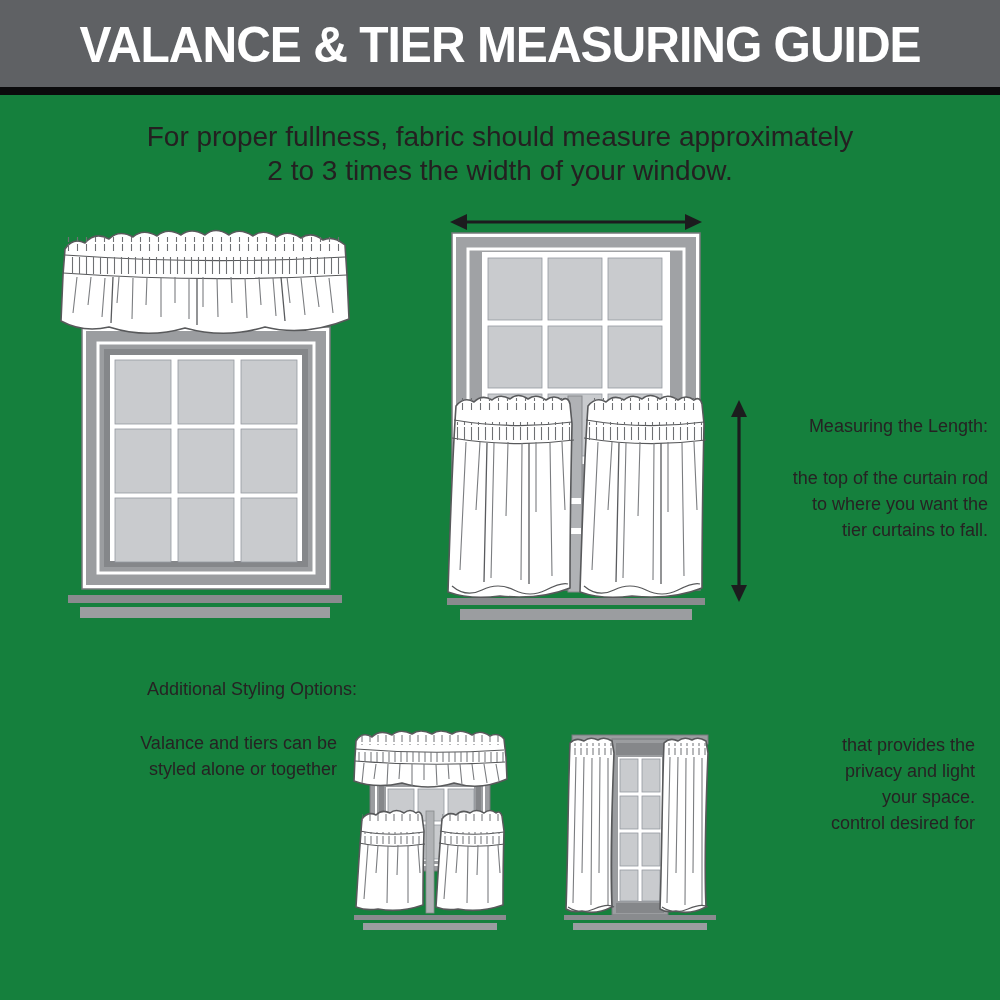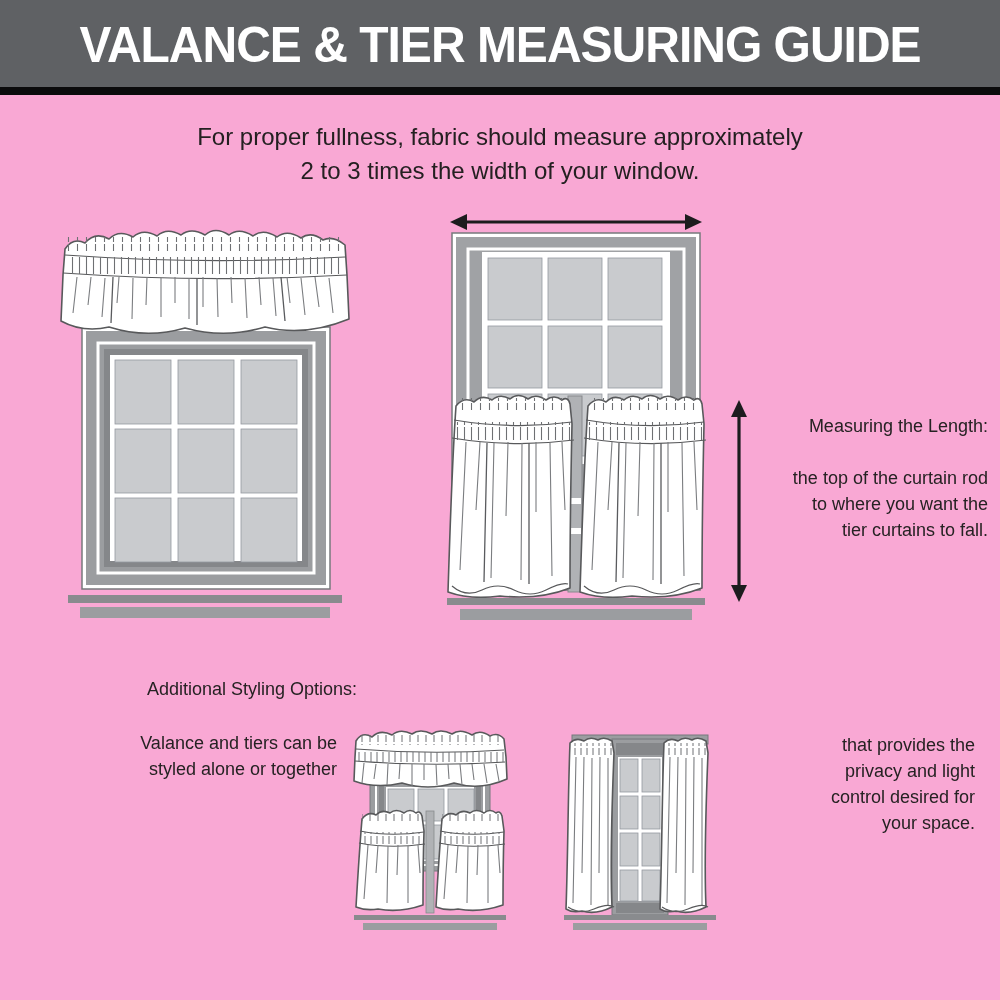--- a/index.html
+++ b/index.html
@@ -1,24 +1,24 @@
 <!DOCTYPE html>
 <html><head>
 <meta charset="utf-8">
 <style>
   html,body{margin:0;padding:0;background:#ffffff;}
-  .canvas{position:relative;width:1000px;height:1000px;background:#f9a8d4;overflow:hidden;
+  .canvas{position:relative;width:1000px;height:1000px;background:#15803d;overflow:hidden;
           font-family:"Liberation Sans", sans-serif;color:#262223;}
   .banner{position:absolute;left:0;top:0;width:1000px;height:87px;background:#5f6164;}
   .banner h1{margin:0;width:100%;text-align:center;line-height:90px;font-size:48px;
              font-weight:700;letter-spacing:-1px;color:#ffffff;
              font-family:"Liberation Sans", sans-serif;transform:scaleY(1.05);}
   .divider{position:absolute;left:0;top:87px;width:1000px;height:8px;background:#0b0b0c;}
   .intro{position:absolute;left:0;top:120px;width:1000px;text-align:center;
-         font-size:24px;line-height:34px;color:#242021;}
+         font-size:28px;line-height:34px;color:#242021;}
   .illo{position:absolute;}
   .illo-valance{left:55px;top:215px;}
   .illo-tier{left:440px;top:210px;}
   .illo-combo{left:350px;top:723px;}
   .illo-panels{left:560px;top:723px;}
   .note{position:absolute;font-size:18px;line-height:26px;color:#262223;text-align:right;}
   .note-heading{margin:0 0 26px 0;}
   .note-measuring{left:753px;top:413px;width:235px;}
   .note-options-heading{left:57px;top:676px;width:300px;}
   .note-options-body{left:57px;top:730px;width:280px;}
@@ -268,17 +268,17 @@
       </g>
     <g>
       <rect x="4" y="192" width="152" height="5" fill="#898b8e"></rect>
       <rect x="13" y="200" width="134" height="7" fill="#9b9da0"></rect>
     </g>
   </svg>
 
   <div class="note note-choose">
     <div>that provides the</div>
     <div>privacy and light</div>
+    <div>your space.</div>
     <div>control desired for</div>
-    <div>your space.</div>
   </div>
 
 </div>
 
 </body></html>

